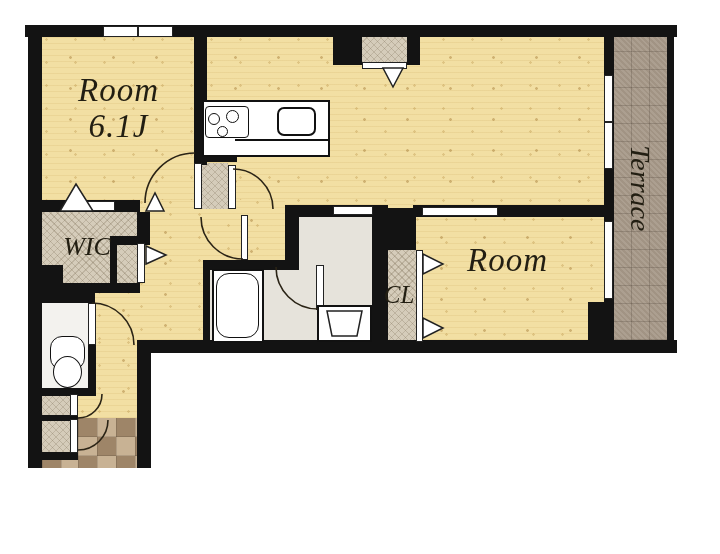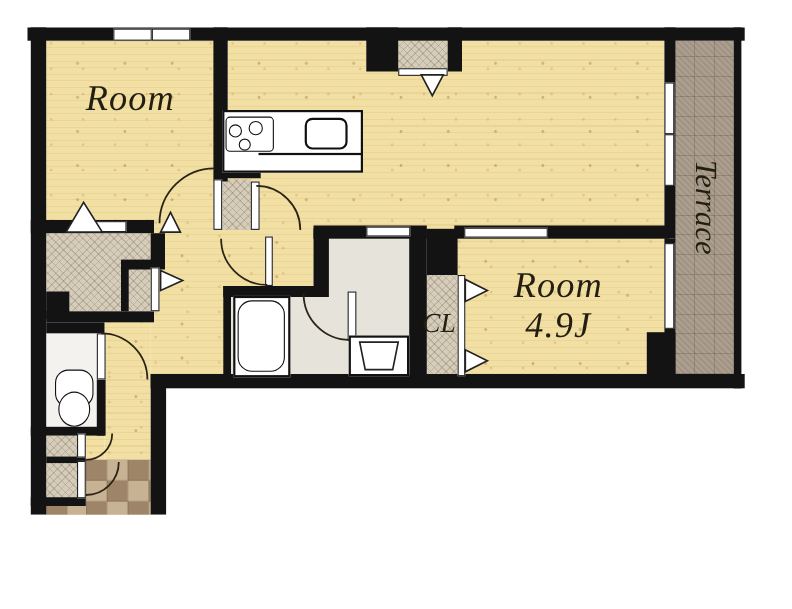--- a/index.html
+++ b/index.html
@@ -152,25 +152,26 @@
       <polygon points="383,68 403,68 393,87"></polygon>
       <polygon points="146,246 146,264 166,255"></polygon>
       <polygon points="423,254 423,274 443,264"></polygon>
       <polygon points="423,318 423,338 443,328"></polygon>
       <polygon points="327,311 362,311 357,336 332,336"></polygon>
     </g>
   </svg>
 
   <div class="abs lbl lbl-big" style="left:42px;top:72px;width:153px;">
     <div>Room</div>
+    <div>6.1J</div>
   </div>
   <div class="abs lbl lbl-big" style="left:400px;top:88px;width:165px;">
   </div>
   <div class="abs lbl lbl-big" style="left:420px;top:242px;width:175px;">
     <div>Room</div>
-    <div>4.9J</div>
   </div>
+  <div class="abs lbl lbl-mid" style="left:42px;top:233px;width:90px;">WIC</div>
   <div class="abs lbl" style="left:376px;top:281px;width:46px;font-size:25px;">CL</div>
   <div class="abs lbl" style="left:613px;top:37px;width:54px;height:303px;display:flex;align-items:center;justify-content:center;">
     <span style="transform:rotate(90deg);white-space:nowrap;font-size:28px;">Terrace</span>
   </div>
 
 </div>
 
 </body></html>

